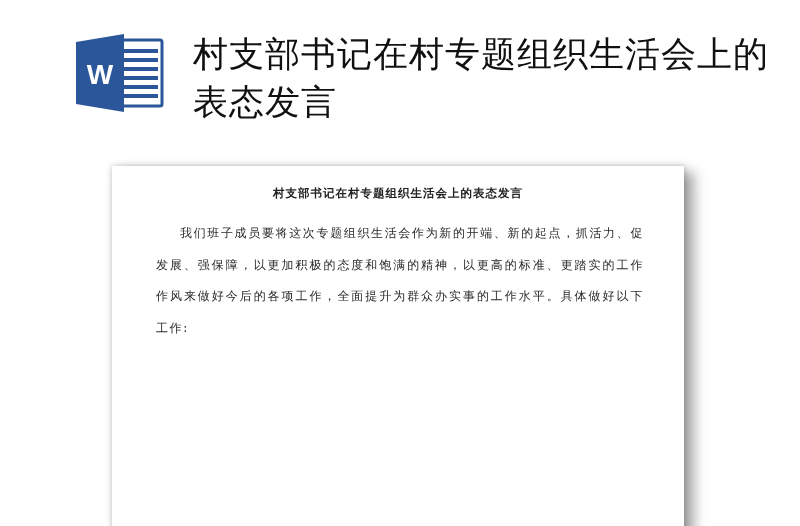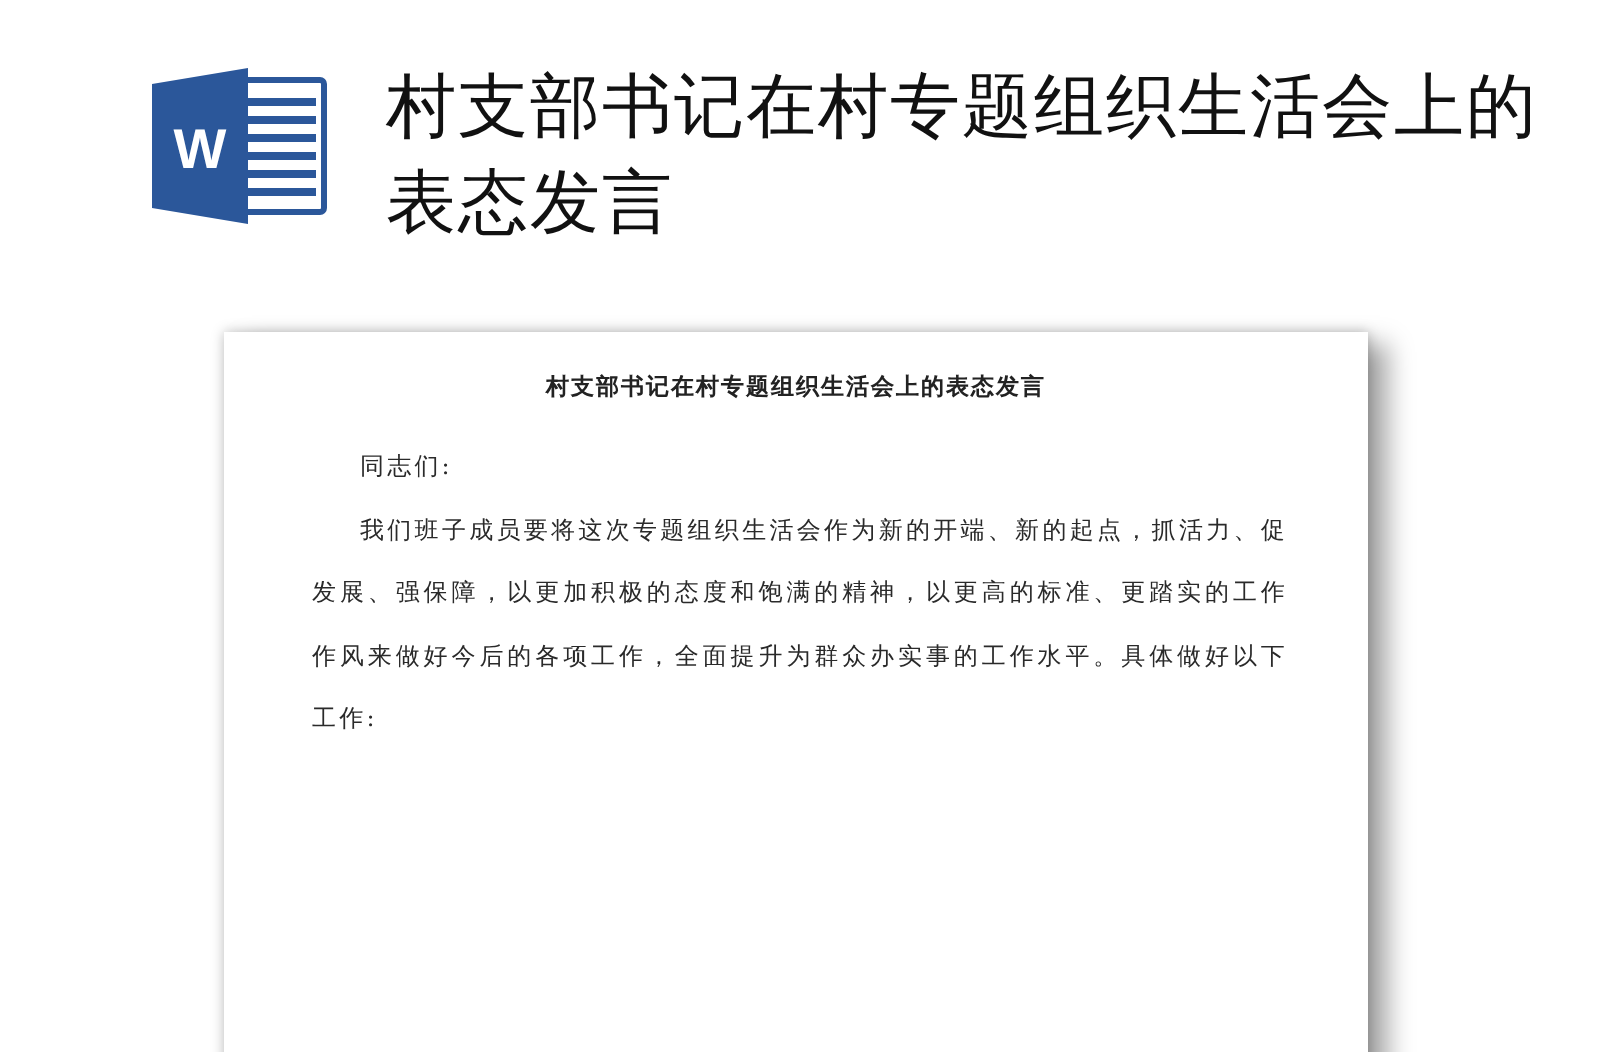--- a/index.html
+++ b/index.html
@@ -86,17 +86,16 @@
       <polygon points="0,10 48,2 48,80 0,72" fill="#2b579a"></polygon>
       <text x="24" y="52" text-anchor="middle" font-family="Liberation Sans, sans-serif" font-weight="bold" font-size="28" fill="#ffffff">W</text>
     </svg>
   </div>
   <div class="header-title">村支部书记在村专题组织生活会上的表态发言</div>
 </div>
 
 <div class="page">
   <div class="doc-title">村支部书记在村专题组织生活会上的表态发言</div>
   <div class="doc-body">
-    <p class="indent">同志们:</p>
     <p class="indent">我们班子成员要将这次专题组织生活会作为新的开端、新的起点，抓活力、促发展、强保障，以更加积极的态度和饱满的精神，以更高的标准、更踏实的工作作风来做好今后的各项工作，全面提升为群众办实事的工作水平。具体做好以下工作:</p>
 
   </div>
 </div>
 
 </body></html>

